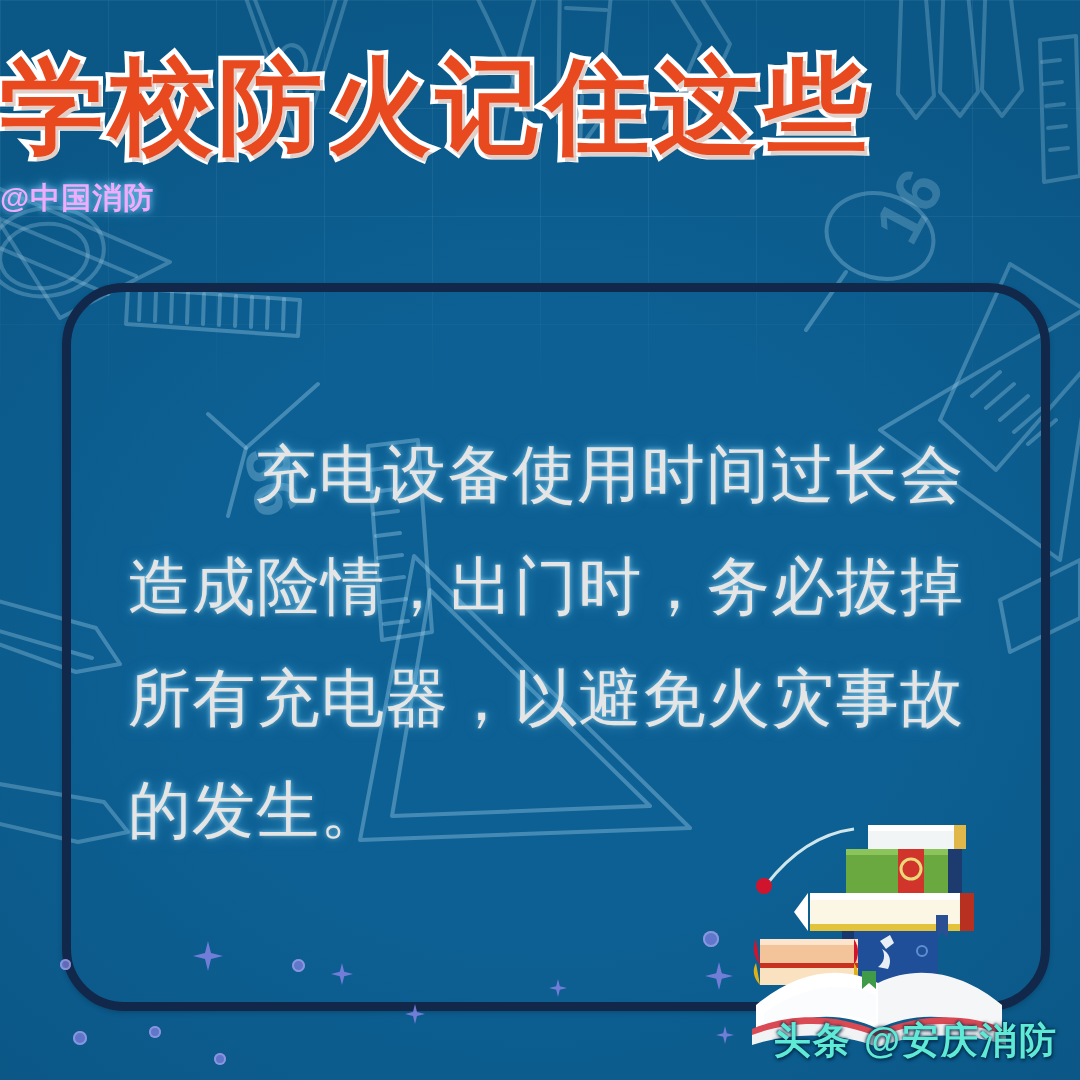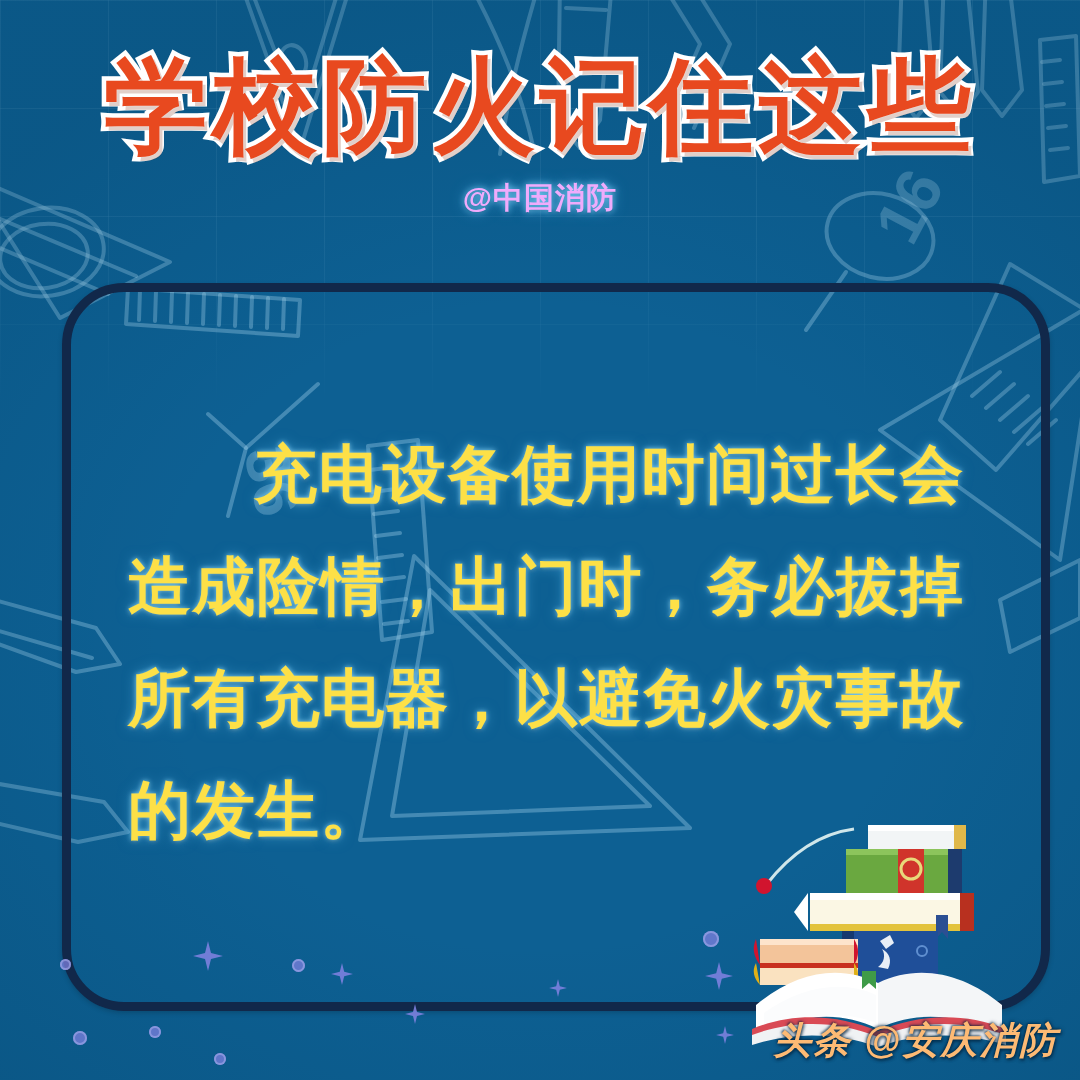--- a/index.html
+++ b/index.html
@@ -48,21 +48,20 @@
     inset: 0;
     pointer-events: none;
     background: radial-gradient(ellipse 760px 640px at 50% 58%, rgba(0,0,0,0) 50%, rgba(3,58,92,0.22) 100%);
   }
 
   
   .header {
     position: absolute;
     top: 0; left: 0; right: 0;
     height: 272px;
-    text-align: center;
   }
   .title {
     position: absolute;
     top: 48px;
     left: 0; right: 0;
     font-size: 104px;
     font-weight: 900;
     letter-spacing: 5px;
     line-height: 1.12;
     color: #e8491f;
@@ -100,24 +99,24 @@
     box-shadow: 0 2px 5px rgba(0,0,0,0.18);
   }
 
   
   .body-copy {
     position: absolute;
     left: 128px;
     top: 418px;
     width: 836px;
     font-size: 63px;
-    font-weight: 700;
+    font-weight: 400;
     line-height: 1.78;
     letter-spacing: 1px;
-    color: #fde047;
+    color: #e5e5e5;
     text-align: justify;
     text-align-last: left;
     text-indent: 126px;
     text-shadow:
       0 0 5px rgba(150,225,255,0.85),
       0 0 13px rgba(85,185,240,0.55),
       0 2px 3px rgba(0,35,60,0.40);
   }
 
   
@@ -141,27 +140,26 @@
   .books { position: absolute; right: 0; bottom: 32px; width: 330px; height: 225px; }
 
   
   .watermark {
     position: absolute;
     right: 22px;
     bottom: 14px;
     font-size: 37px;
     font-weight: 700;
     letter-spacing: 2px;
-    color: #fdba74;
+    color: #5eead4;
     text-shadow:
       0 0 4px rgba(0,40,70,0.75),
       1px 2px 3px rgba(0,30,55,0.65),
       -1px -1px 2px rgba(0,30,55,0.45);
     white-space: nowrap;
-    font-style: italic;
   }
 </style>
 </head>
 <body>
 
 <div id="poster">
 
   <div class="bg-base"></div>
   <div class="bg-grid"></div>
 

